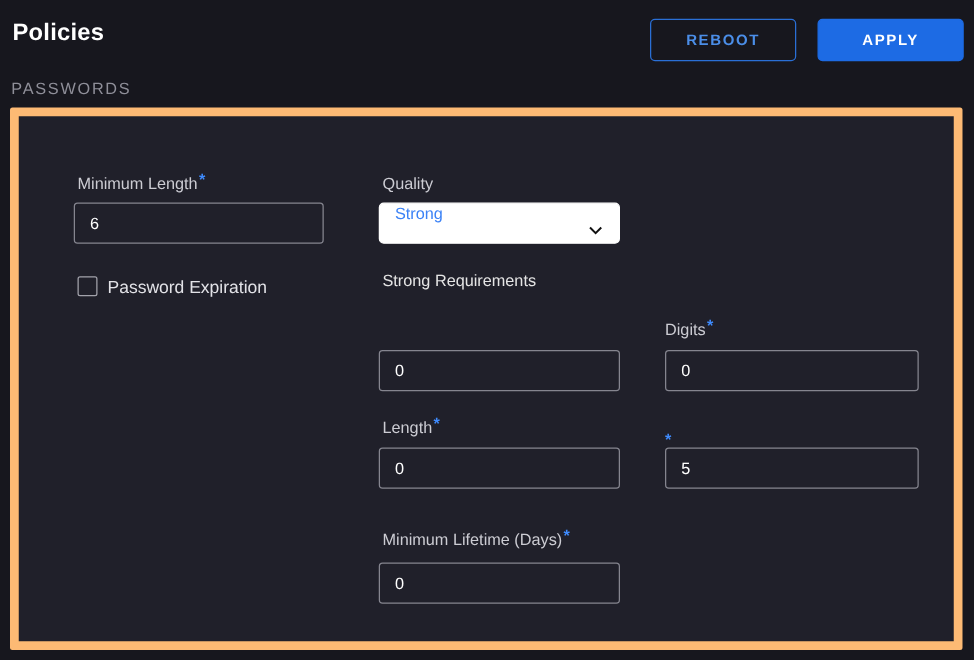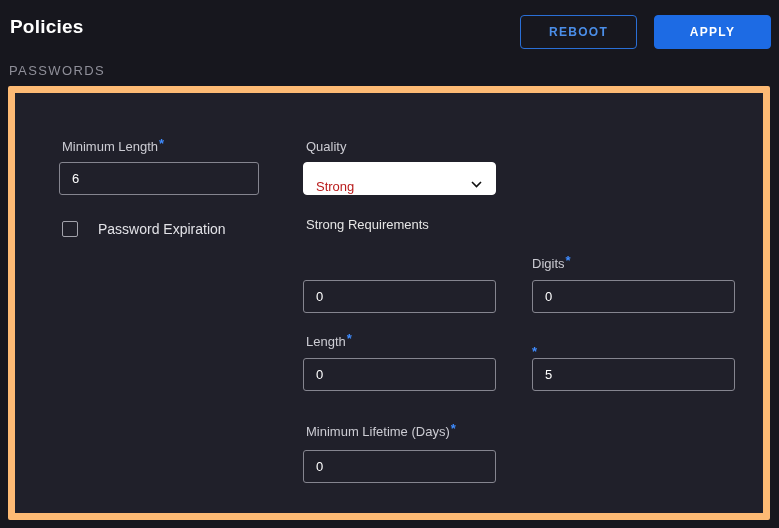--- a/index.html
+++ b/index.html
@@ -103,41 +103,40 @@
     font-family: "Liberation Sans", sans-serif;
     outline: none;
   }
   
   .select {
     position: absolute;
     height: 33px;
     background: #ffffff;
     border: 1px solid #ffffff;
     border-radius: 4px;
-    color: #b91c1c;
+    color: #3b82f6;
     font-size: 13px;
     display: flex;
-    align-items: flex-end;
+    align-items: flex-start;
     padding: 0 12px;
     cursor: pointer;
   }
   .select .chev {
     position: absolute;
     right: 13px;
     top: 13px;
     width: 11px; height: 7px;
     display: block;
   }
   
   .checkbox-row {
     position: absolute;
     display: flex;
     align-items: center;
     cursor: pointer;
-    gap: 12px;
   }
   .checkbox-box {
     width: 16px; height: 16px;
     border: 1px solid #a2a2ab;
     border-radius: 2px;
     background: transparent;
     display: inline-block;
   }
   .checkbox-label {
     margin-left: 8px;

